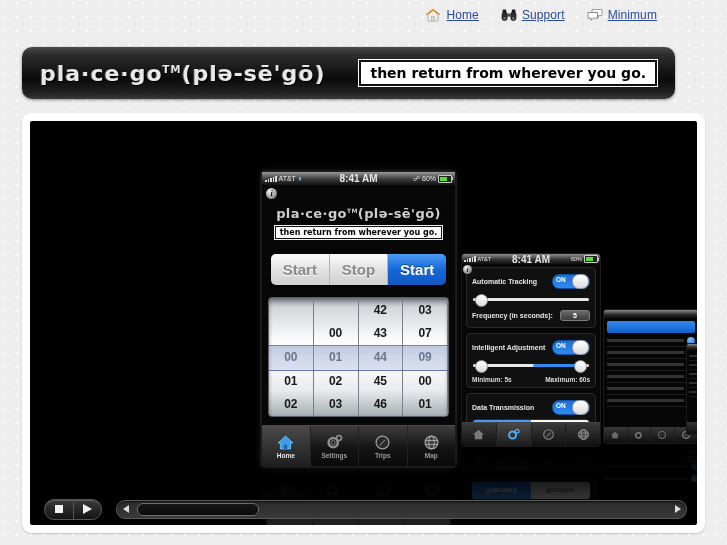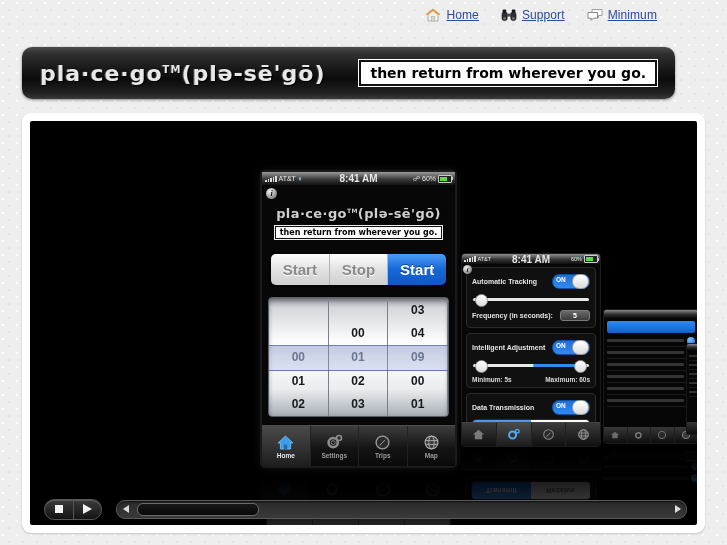--- a/index.html
+++ b/index.html
@@ -520,22 +520,29 @@
               <div class="pcell">02</div>
             </div>
             <div class="pcol">
               <div class="pcell"></div>
               <div class="pcell">00</div>
               <div class="pcell dim">01</div>
               <div class="pcell">02</div>
               <div class="pcell">03</div>
             </div>
             <div class="pcol">
+              <div class="pcell">42</div>
+              <div class="pcell">43</div>
+              <div class="pcell dim">44</div>
+              <div class="pcell">45</div>
+              <div class="pcell">46</div>
+            </div>
+            <div class="pcol">
               <div class="pcell">03</div>
-              <div class="pcell">04</div>
+              <div class="pcell">07</div>
               <div class="pcell dim">09</div>
               <div class="pcell">00</div>
               <div class="pcell">01</div>
             </div>
             <div class="pband"></div>
           </div>
 
           <div class="tabbar">
             <div class="tab active">
               <span class="tabicon">

